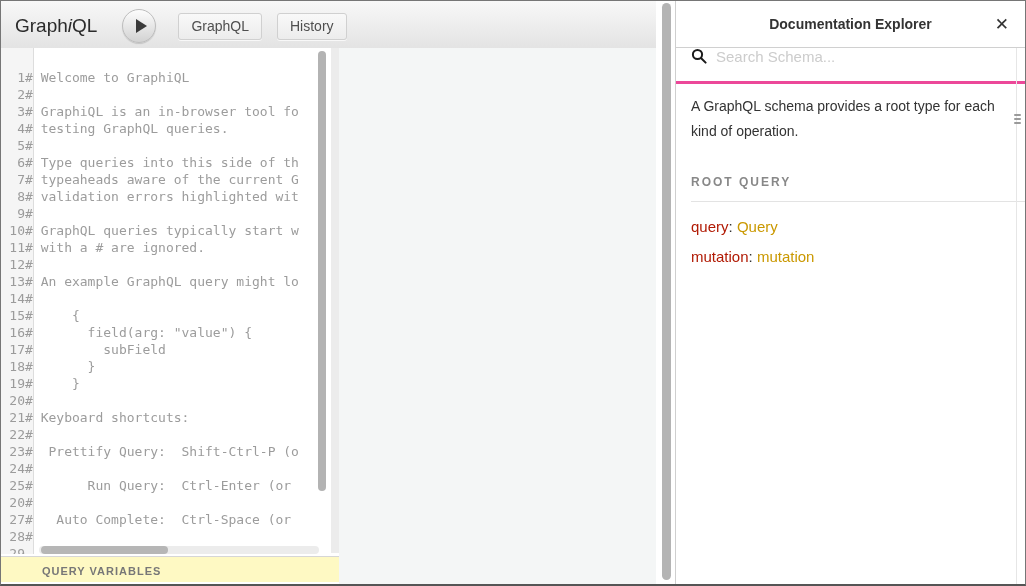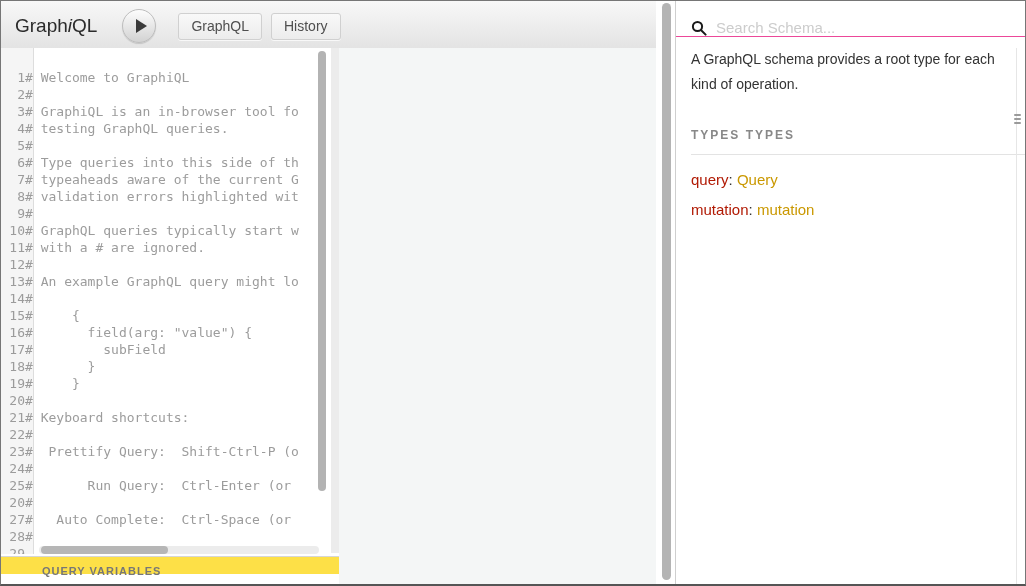--- a/index.html
+++ b/index.html
@@ -24,59 +24,59 @@
     display:flex;align-items:center;justify-content:center;padding:0;cursor:pointer;
     box-shadow:0 1px 1px rgba(0,0,0,.15);
   }
   .play{width:0;height:0;border-top:7px solid transparent;border-bottom:7px solid transparent;
     border-left:11px solid #3a3a3a;margin-left:4px;}
   .tbtn{
     margin-left:22px;height:27px;padding:0 12px;font-size:14px;color:#4f4f4f;
     background:linear-gradient(#f9f9f9,#ececec);border:1px solid #d0d0d0;border-radius:3px;
     cursor:pointer;font-family:inherit;box-shadow:0 1px 0 rgba(255,255,255,.7);
   }
-  .tbtn + .tbtn{margin-left:9px;}
+  .tbtn + .tbtn{margin-left:15px;}
   
   .query-pane{position:absolute;left:0;top:47px;width:330px;bottom:0;background:#fff;}
   .gutter{
     position:absolute;left:0;top:0;width:33px;bottom:30px;box-sizing:border-box;
     background:#f5f5f5;border-right:1px solid #ddd;padding-top:21px;
     font-family:"DejaVu Sans Mono",monospace;font-size:13px;line-height:17px;
     color:#9b9b9b;text-align:right;overflow:hidden;
   }
   .gutter div{padding-right:8px;height:17px;}
   .code{
     position:absolute;left:18px;top:0;width:279px;bottom:30px;overflow:hidden;
     padding:21px 0 0 6px;font-family:"DejaVu Sans Mono",monospace;font-size:13px;
     line-height:17px;color:#9c9c9c;white-space:pre;cursor:text;
   }
   .code div{height:17px;}
   .vscroll{position:absolute;left:317px;top:3px;width:8px;height:440px;border-radius:4px;background:#b3b3b3;}
   .hscroll-track{position:absolute;left:38px;top:498px;width:280px;height:8px;border-radius:4px;background:#ececec;}
   .hscroll-thumb{position:absolute;left:2px;top:0;width:127px;height:8px;border-radius:4px;background:#b6b6b6;}
   .varbar{
-    position:absolute;left:0;top:555px;width:338px;height:18px;box-sizing:border-box;
-    background:#fde047;border-top:1px solid #d6d6d6;
+    position:absolute;left:0;top:555px;width:338px;height:26px;box-sizing:border-box;
+    background:#fef9c3;border-top:1px solid #d6d6d6;
     line-height:29px;padding-left:41px;font-size:11px;font-weight:bold;
     letter-spacing:1px;color:#777;cursor:row-resize;
   }
   
   .pane-divider{position:absolute;left:330px;top:47px;width:8px;bottom:31px;background:#ececec;cursor:col-resize;}
   .result-pane{position:absolute;left:338px;top:47px;width:317px;bottom:0;background:#f4f6f6;}
   .main-scrollbar{position:absolute;left:661px;top:2px;width:9px;height:577px;border-radius:5px;background:#b4b4b4;}
   
   .doc-panel{position:absolute;left:674px;top:0;right:0;bottom:0;box-sizing:border-box;
     background:#fff;border-left:1px solid #cfcfcf;}
   .doc-header{height:47px;box-sizing:border-box;border-bottom:1px solid #d0d0d0;position:relative;
     display:flex;align-items:center;justify-content:center;}
   .doc-title{font-size:14px;font-weight:bold;color:#333;}
   .doc-close{position:absolute;right:16px;top:0;height:47px;display:flex;align-items:center;
     font-size:17px;color:#333;cursor:pointer;}
-  .doc-search{height:36px;box-sizing:border-box;border-bottom:1px solid #ec4899;
-    display:flex;align-items:flex-end;padding-left:15px;}
+  .doc-search{height:36px;box-sizing:border-box;border-bottom:3px solid #ec4899;
+    display:flex;align-items:flex-start;padding-left:15px;}
   .search-icon{margin-right:9px;flex:none;display:block;}
   .doc-search input{border:none;outline:none;font-size:15px;color:#333;width:230px;
     font-family:inherit;background:transparent;padding:0;}
   .doc-search input::placeholder{color:#ccc;}
   .doc-content{padding:10px 15px 0;}
   .doc-desc{font-size:14px;line-height:25px;color:#333;max-width:318px;}
   .doc-category-label{margin-top:31px;font-size:12px;font-weight:bold;letter-spacing:2px;color:#888;}
   .doc-category-rule{border-bottom:1px solid #e3e3e3;margin:12px -15px 0 0;height:0;}
   .doc-items{margin-top:16px;}
   .doc-item{margin-bottom:13px;font-size:15px;color:#333;}
@@ -139,30 +139,34 @@
   </div>
 
   <div class="pane-divider"></div>
   <div class="result-pane"></div>
   <div class="varbar">
     <span>QUERY VARIABLES</span>
   </div>
   <div class="main-scrollbar"></div>
 
   <div class="doc-panel">
+    <div class="doc-header">
+      <div class="doc-title">Documentation Explorer</div>
+      <div class="doc-close">✕</div>
+    </div>
     <div class="doc-search">
       <svg class="search-icon" width="16" height="16" viewBox="0 0 16 16">
         <circle cx="6.5" cy="6.5" r="4.6" fill="none" stroke="#1a1a1a" stroke-width="2"></circle>
         <line x1="10.2" y1="10.2" x2="14.6" y2="14.6" stroke="#1a1a1a" stroke-width="2" stroke-linecap="round"></line>
       </svg>
       <input placeholder="Search Schema..." style="">
     </div>
     <div class="doc-content">
       <div class="doc-desc">A GraphQL schema provides a root type for each kind of operation.</div>
-      <div class="doc-category-label">TYPES TYPES</div>
+      <div class="doc-category-label">ROOT QUERY</div>
       <div class="doc-category-rule"></div>
       <div class="doc-items" id="root-type-items">
           <div class="doc-item"><span class="kw" style="color: rgb(177, 26, 4);">query</span><span>: </span><span class="type" style="color: rgb(202, 152, 0);">Query</span></div>
           <div class="doc-item"><span class="kw" style="color: rgb(177, 26, 4);">mutation</span><span>: </span><span class="type" style="color: rgb(202, 152, 0);">mutation</span></div>
         </div>
     </div>
     <div class="doc-gutter-line"></div>
     <div class="doc-grip">
         <i></i>
         <i></i>

